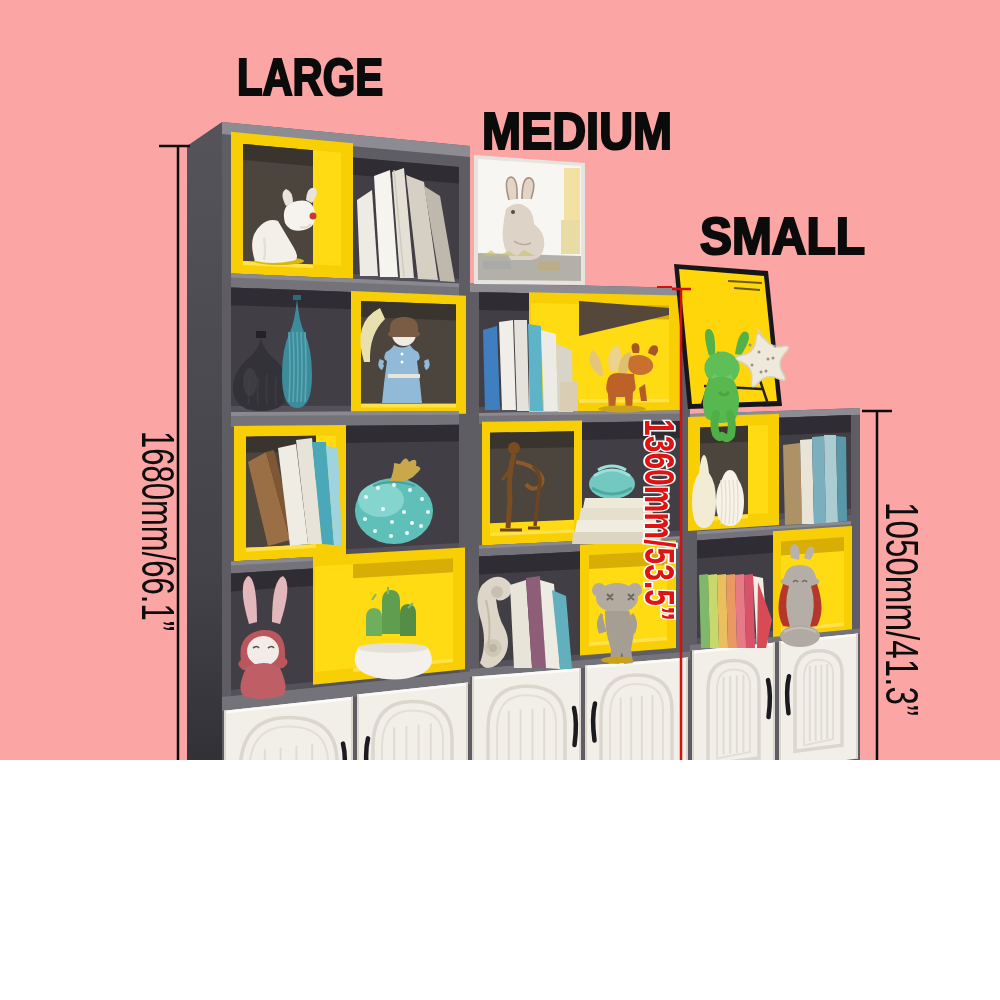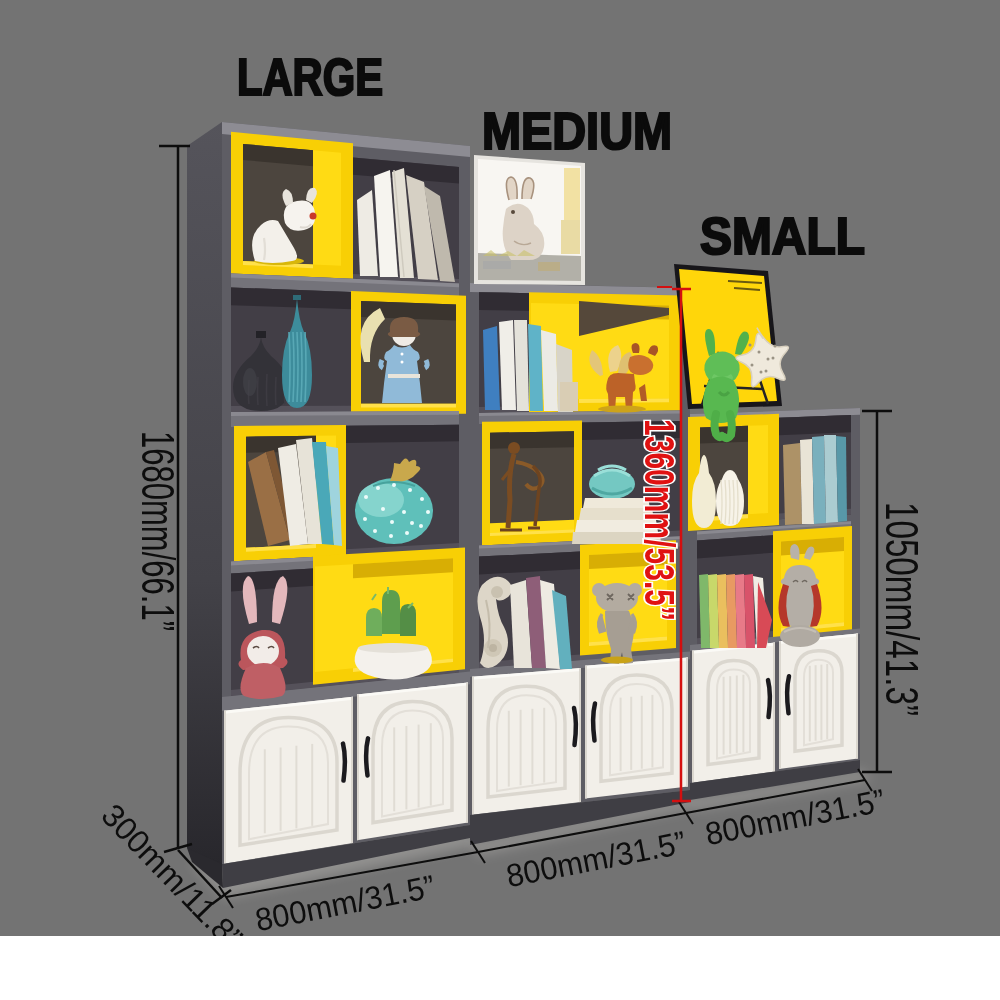--- a/index.html
+++ b/index.html
@@ -1,16 +1,16 @@
 <!DOCTYPE html>
 <html><head>
 <meta charset="utf-8">
 <style>
   html,body { margin:0; padding:0; background:#ffffff; }
-  #stage { position:relative; width:1000px; height:936px; background:#737373;
+  #stage { position:relative; width:1000px; height:760px; background:#fca5a5;
             font-family:"Liberation Sans", sans-serif; }
 </style>
 </head>
 <body>
 <div id="stage">
 <svg width="1000" height="1000" viewBox="0 0 1000 1000" xmlns="http://www.w3.org/2000/svg">
 <defs>
 <linearGradient id="sideg" x1="0" y1="0" x2="0" y2="1">
   <stop offset="0" stop-color="#55545b"></stop>
   <stop offset="0.6" stop-color="#434248"></stop>

